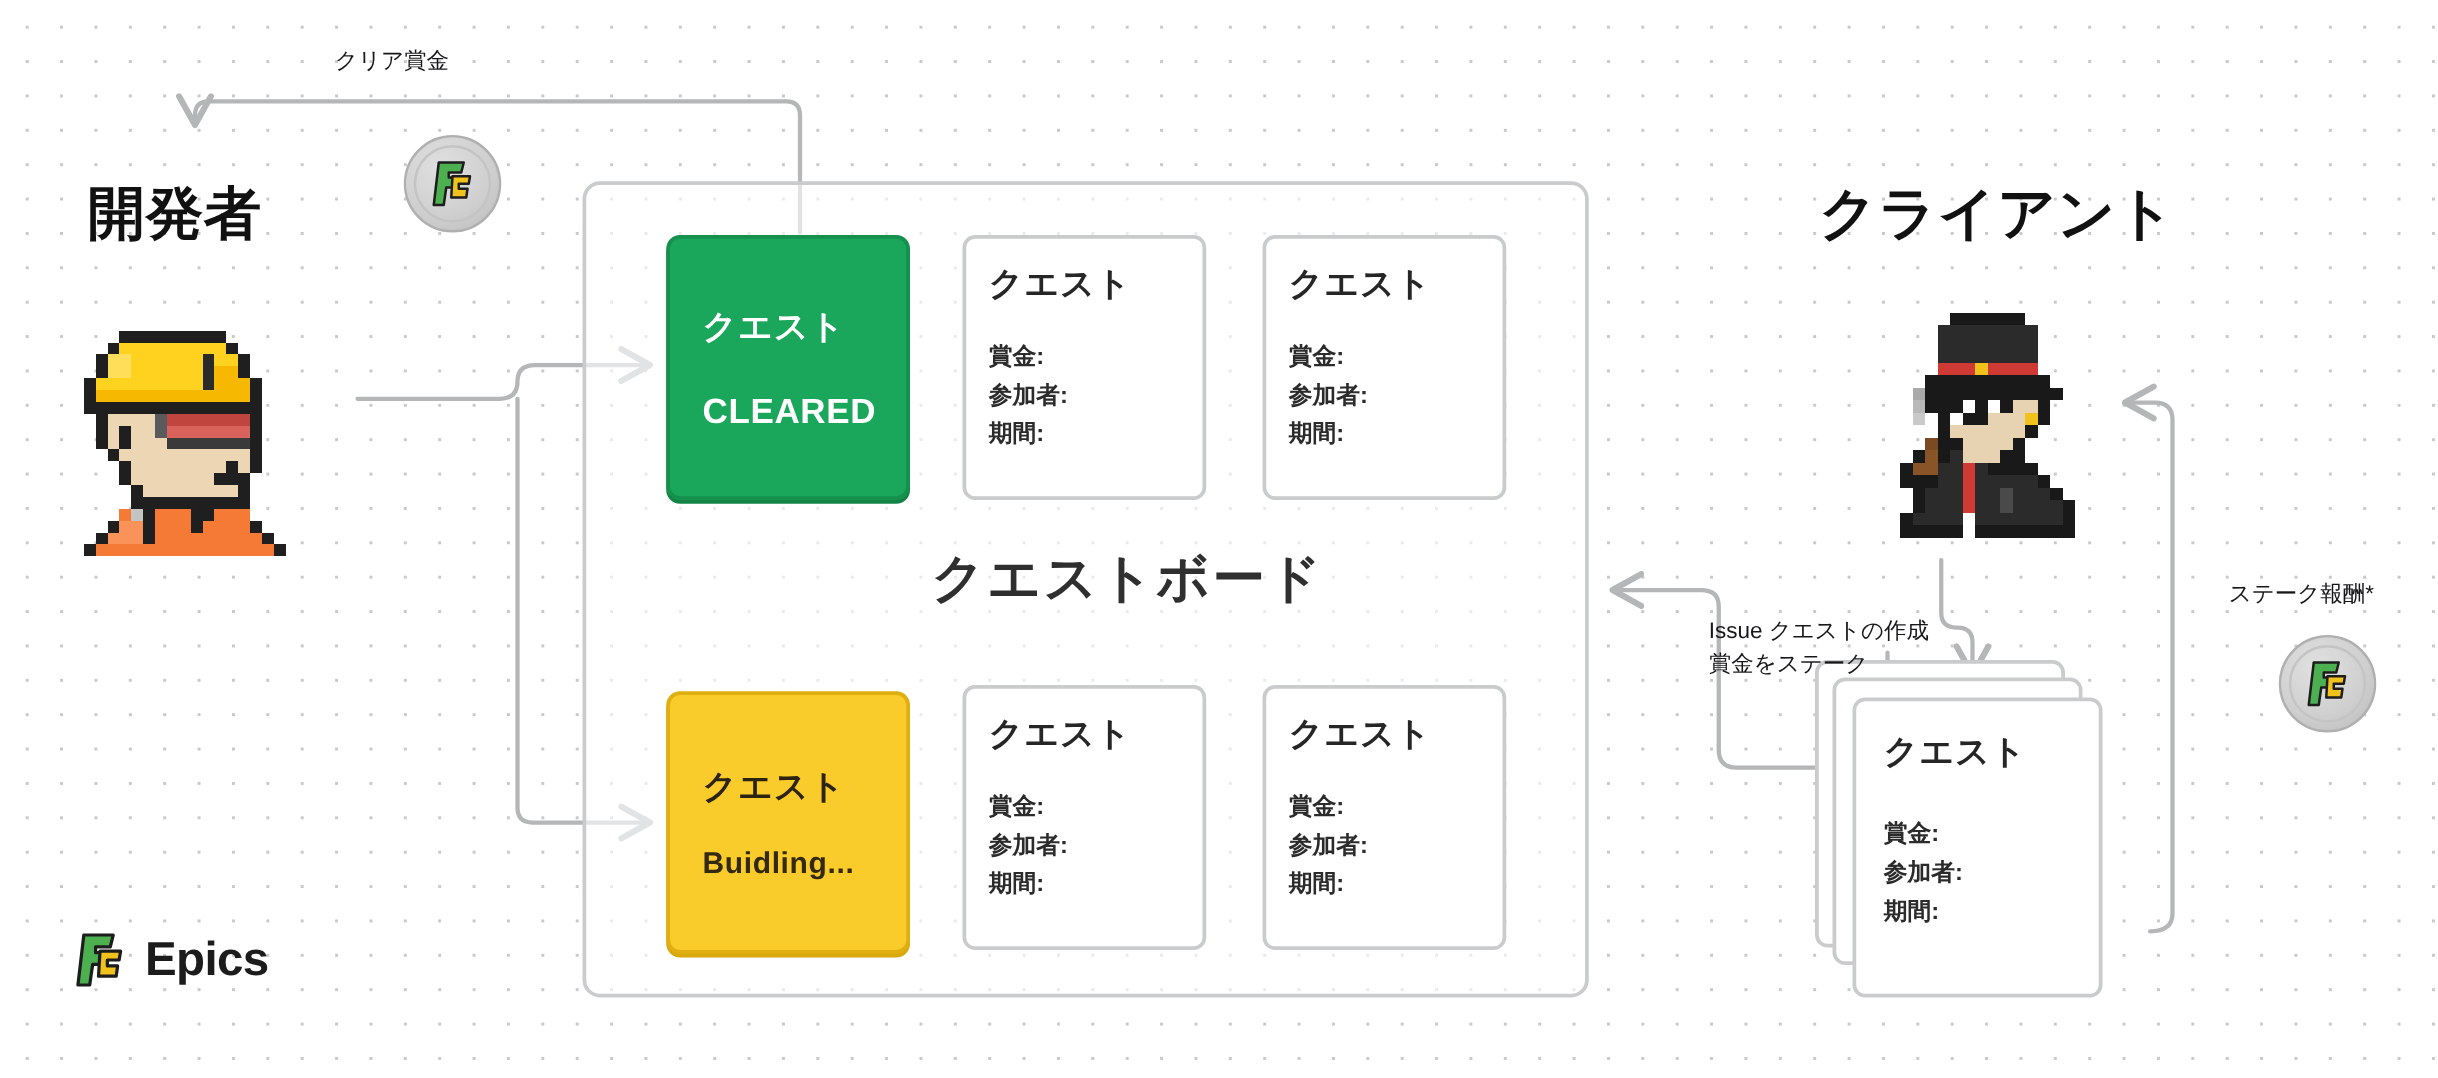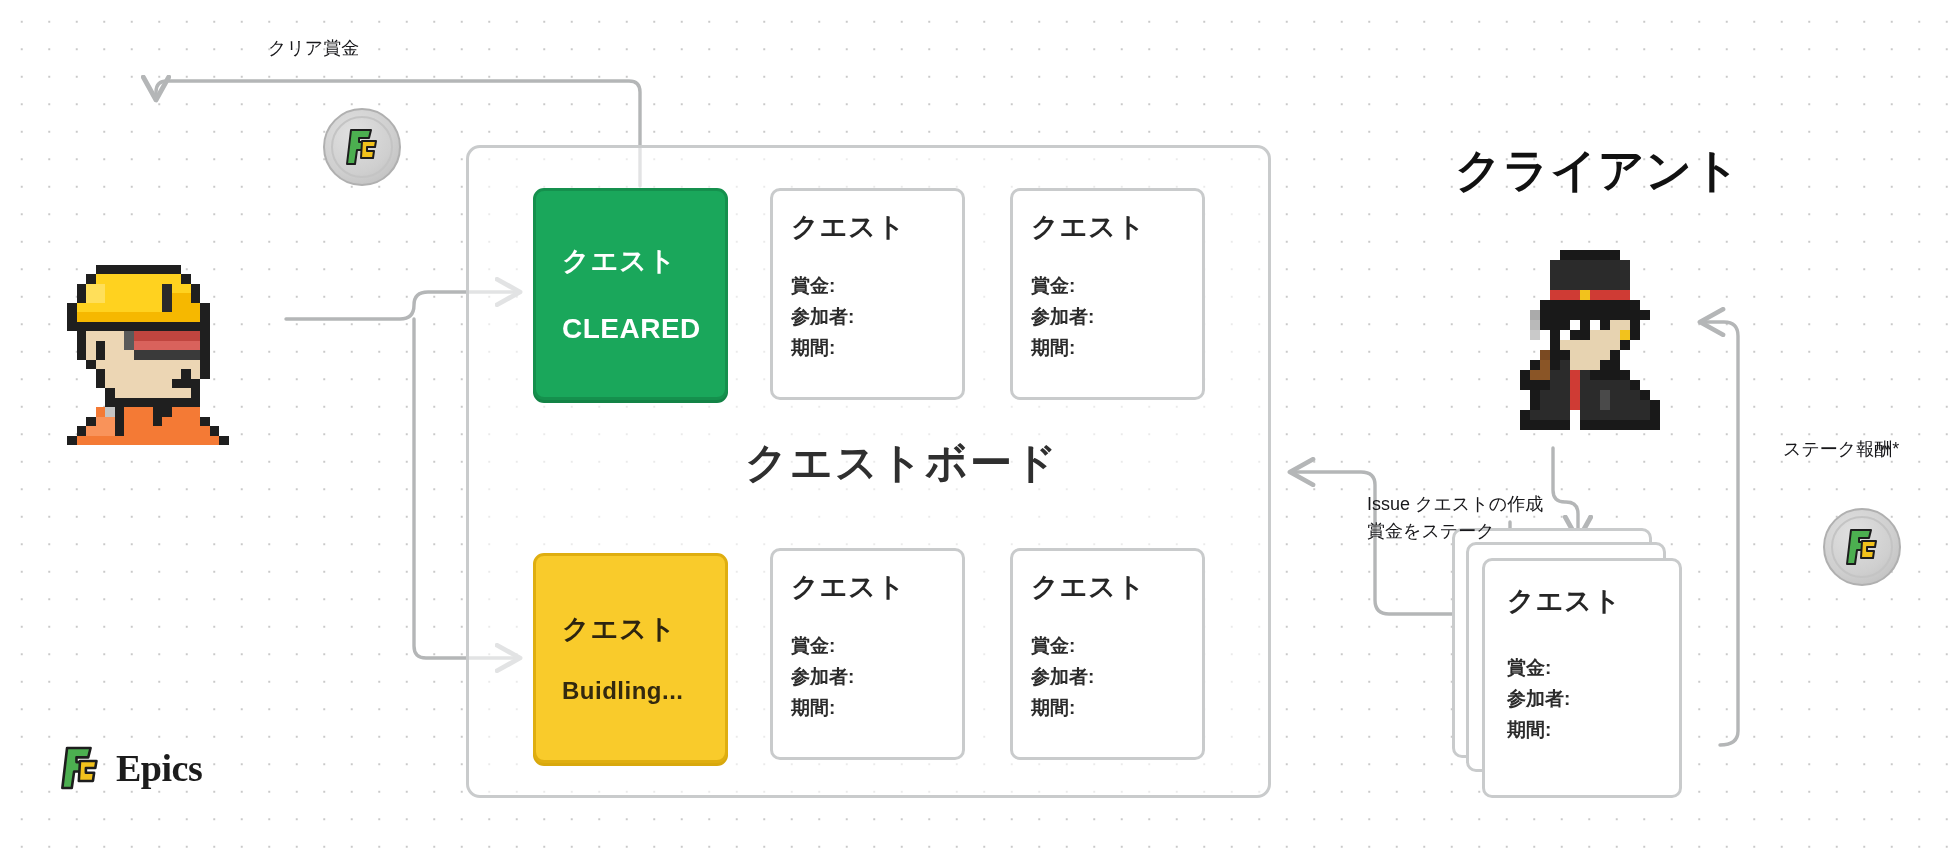--- a/index.html
+++ b/index.html
@@ -124,21 +124,21 @@
     display:flex;align-items:center;justify-content:center;
   }
   .coin .ring{
     position:absolute;left:6px;top:6px;right:6px;bottom:6px;
     border-radius:50%;border:2px solid #c4c4c4;
   }
   .coin svg{position:relative;}
 
   
   #brand{position:absolute;left:60px;top:745px;display:flex;align-items:center;gap:16px;}
-  #brand-name{font-size:38px;font-weight:800;color:#1c1c1c;letter-spacing:-.5px;font-family:Liberation Serif, serif;}
+  #brand-name{font-size:38px;font-weight:800;color:#1c1c1c;letter-spacing:-.5px;}
 
   
   .pixelart{position:absolute;image-rendering:pixelated;}
 </style>
 </head>
 <body>
 
 <div id="stage">
 
   <svg id="wires" viewBox="0 0 1950 862">
@@ -205,20 +205,21 @@
 
   <div class="card plain" style="left:1010px;top:548px;width:195px;height:212px;">
     <div class="c-head">クエスト</div>
     <div class="c-meta">
       <div>賞金:</div>
       <div>参加者:</div>
       <div>期間:</div>
     </div>
   </div>
 
+  <div class="ttl role-title" style="left:70px;top:140px;">開発者</div>
 
   <svg class="pixelart" style="left:48px;top:255px;" width="190" height="190" viewBox="0 0 20 20" shape-rendering="crispEdges">
     <g>
       <rect x="5" y="1" width="9" height="1" fill="#1f1f1f"></rect>
       <rect x="4" y="2" width="1" height="1" fill="#1f1f1f"></rect>
         <rect x="5" y="2" width="9" height="1" fill="#ffd21f"></rect>
         <rect x="14" y="2" width="1" height="1" fill="#1f1f1f"></rect>
       <rect x="3" y="3" width="1" height="1" fill="#1f1f1f"></rect>
         <rect x="4" y="3" width="2" height="1" fill="#ffdf5a"></rect>
         <rect x="6" y="3" width="6" height="1" fill="#ffd21f"></rect>
@@ -392,21 +393,21 @@
   </div>
 
   <div class="wire-label" style="left:268px;top:35px;">クリア賞金</div>
 
 
   <div class="wire-label left" style="left:1367px;top:455px;">
     <div>Issue クエストの作成</div>
     <div>賞金をステーク</div>
   </div>
 
-  <div class="wire-label" style="left:1783px;top:436px;">ステーク報酬*</div>
+  <div class="wire-label" style="left:1783px;top:462px;">ステーク報酬*</div>
 
   <div class="coin" style="left:323px;top:108px;width:74px;height:74px;">
     <span class="ring"></span>
     <svg width="34" height="38" viewBox="0 0 34 38">
       <path d="M6 2 L26 2 L24 10 L14 10 L14 14 L22 14 L20 22 L12 22 L10 36 L2 36 Z" fill="#4caf50" stroke="#1d1d1d" stroke-width="2" stroke-linejoin="round"></path>
       <path d="M17 13 L31 13 L30 19 L22 19 L22 23 L29 23 L28 30 L16 30 Z" fill="#f2c21c" stroke="#1d1d1d" stroke-width="2" stroke-linejoin="round"></path>
     </svg>
   </div>
 
   <div class="coin" style="left:1823px;top:508px;width:74px;height:74px;">

